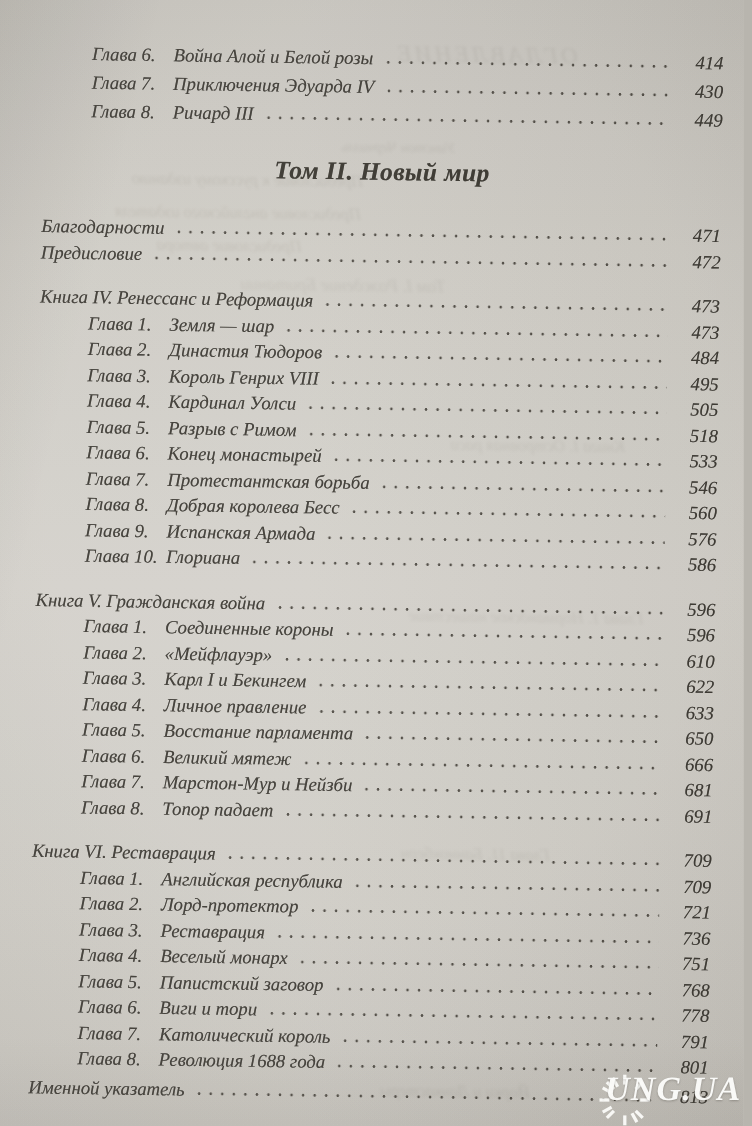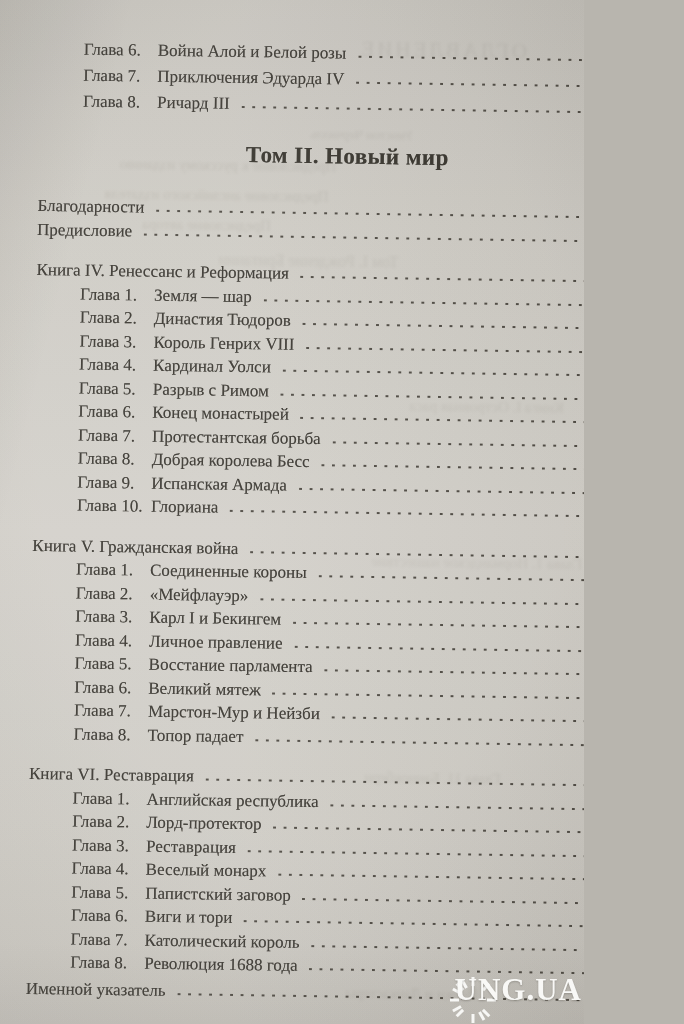--- a/index.html
+++ b/index.html
@@ -3,25 +3,26 @@
 <meta charset="utf-8">
 <style>
   html,body{margin:0;padding:0;}
   body{
     width:684px;height:1024px;overflow:hidden;
     font-family:"Liberation Serif","DejaVu Serif",serif;
     background:#b8b5ae;
   }
   
   .photo{
-    position:relative;width:584px;height:1024px;overflow:hidden;
+    position:relative;width:676px;height:1024px;overflow:hidden;
     background:
       radial-gradient(130% 115% at 52% 42%, rgba(255,255,255,0.07) 35%, rgba(46,42,36,0.10) 96%),
       linear-gradient(104deg, rgba(64,59,51,0.10) 0%, rgba(64,59,51,0) 16%),
       linear-gradient(180deg, #c2bfb8 0%, #cbc8c1 22%, #d1cec7 52%, #ccc9c2 80%, #c6c3bc 100%);
+    font-style: italic;
   }
   .photo::after{
     content:"";position:absolute;inset:0;pointer-events:none;
     background:
       linear-gradient(0deg, rgba(80,74,64,0.06) 0%, rgba(80,74,64,0) 8%),
       linear-gradient(90deg, rgba(255,255,255,0.05) 40%, rgba(70,64,56,0.05) 98%);
   }
 
   
   .ghost-layer{position:absolute;inset:0;transform:rotate(0.8deg);pointer-events:none;}

